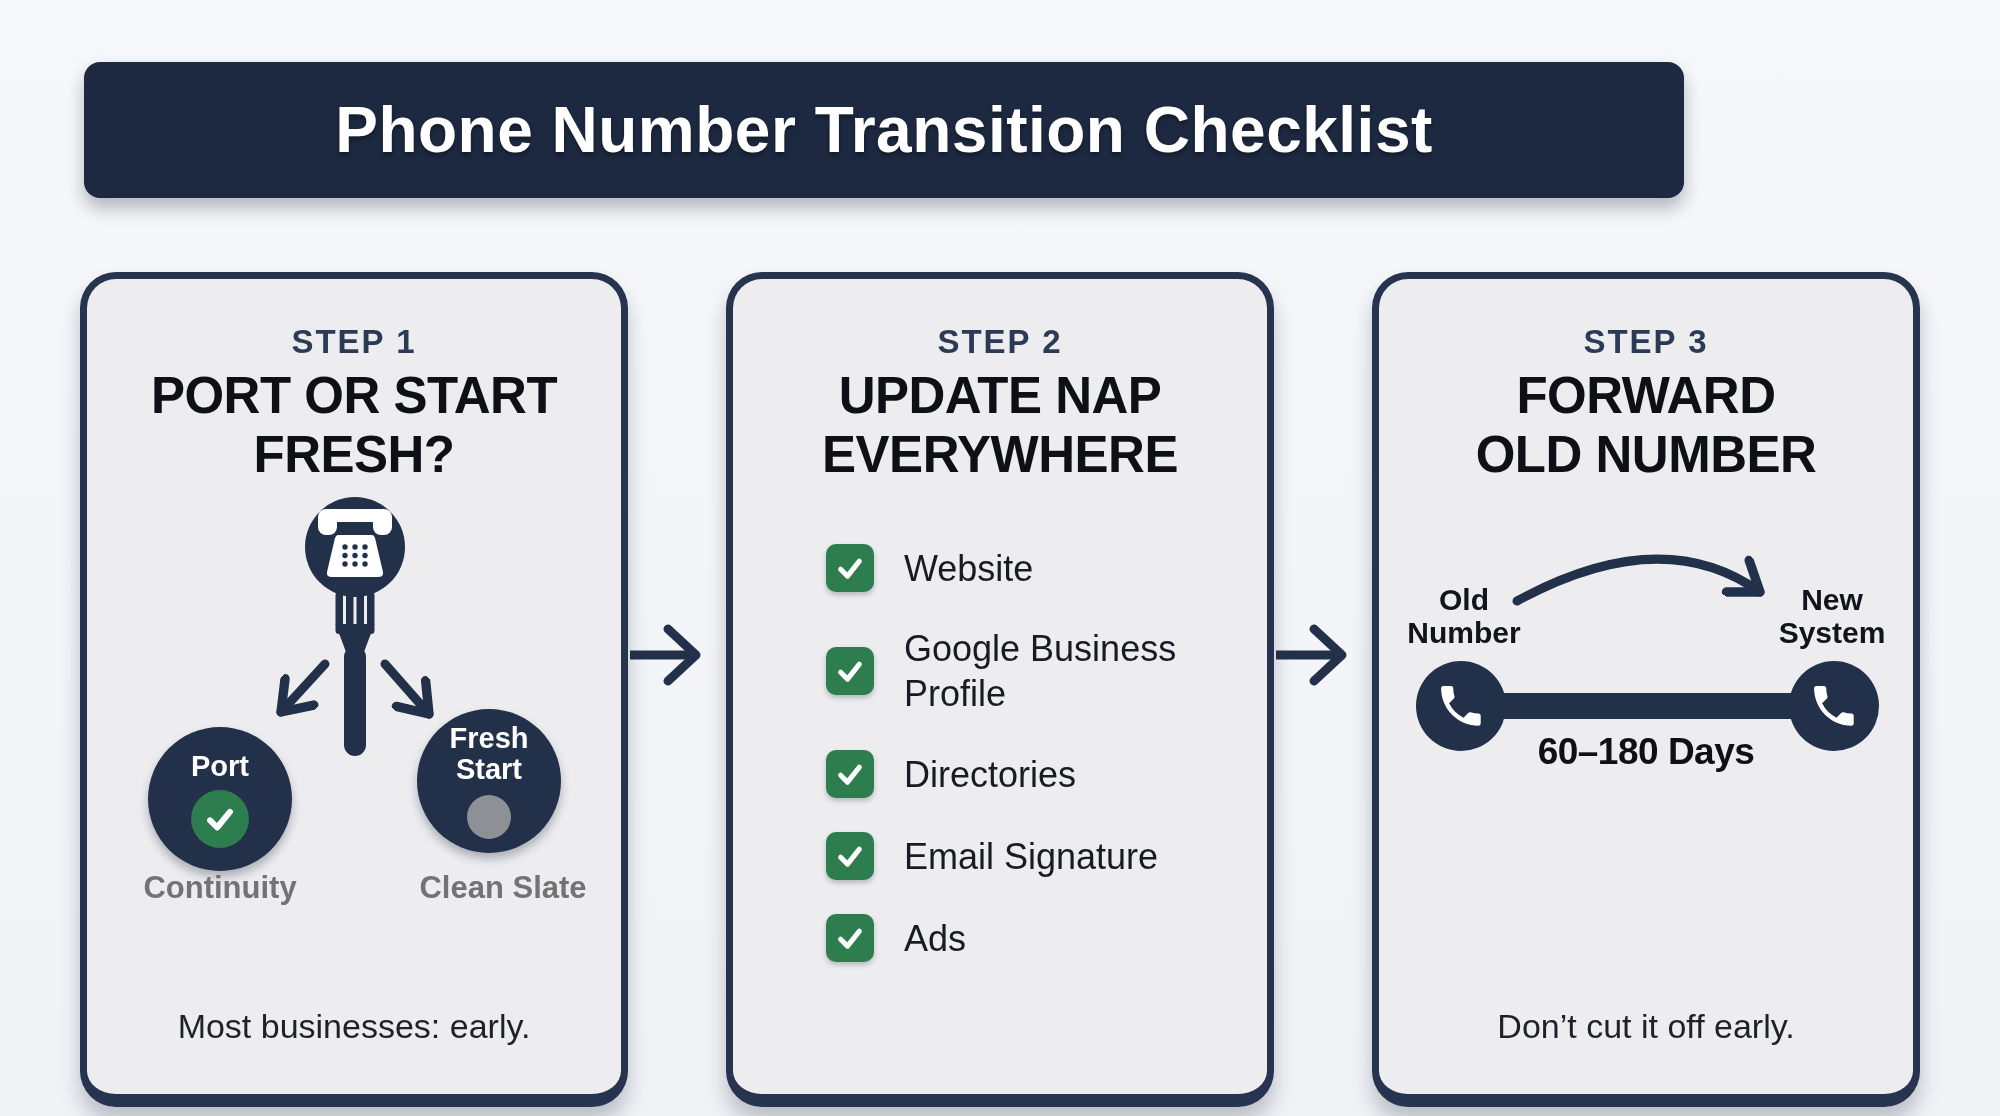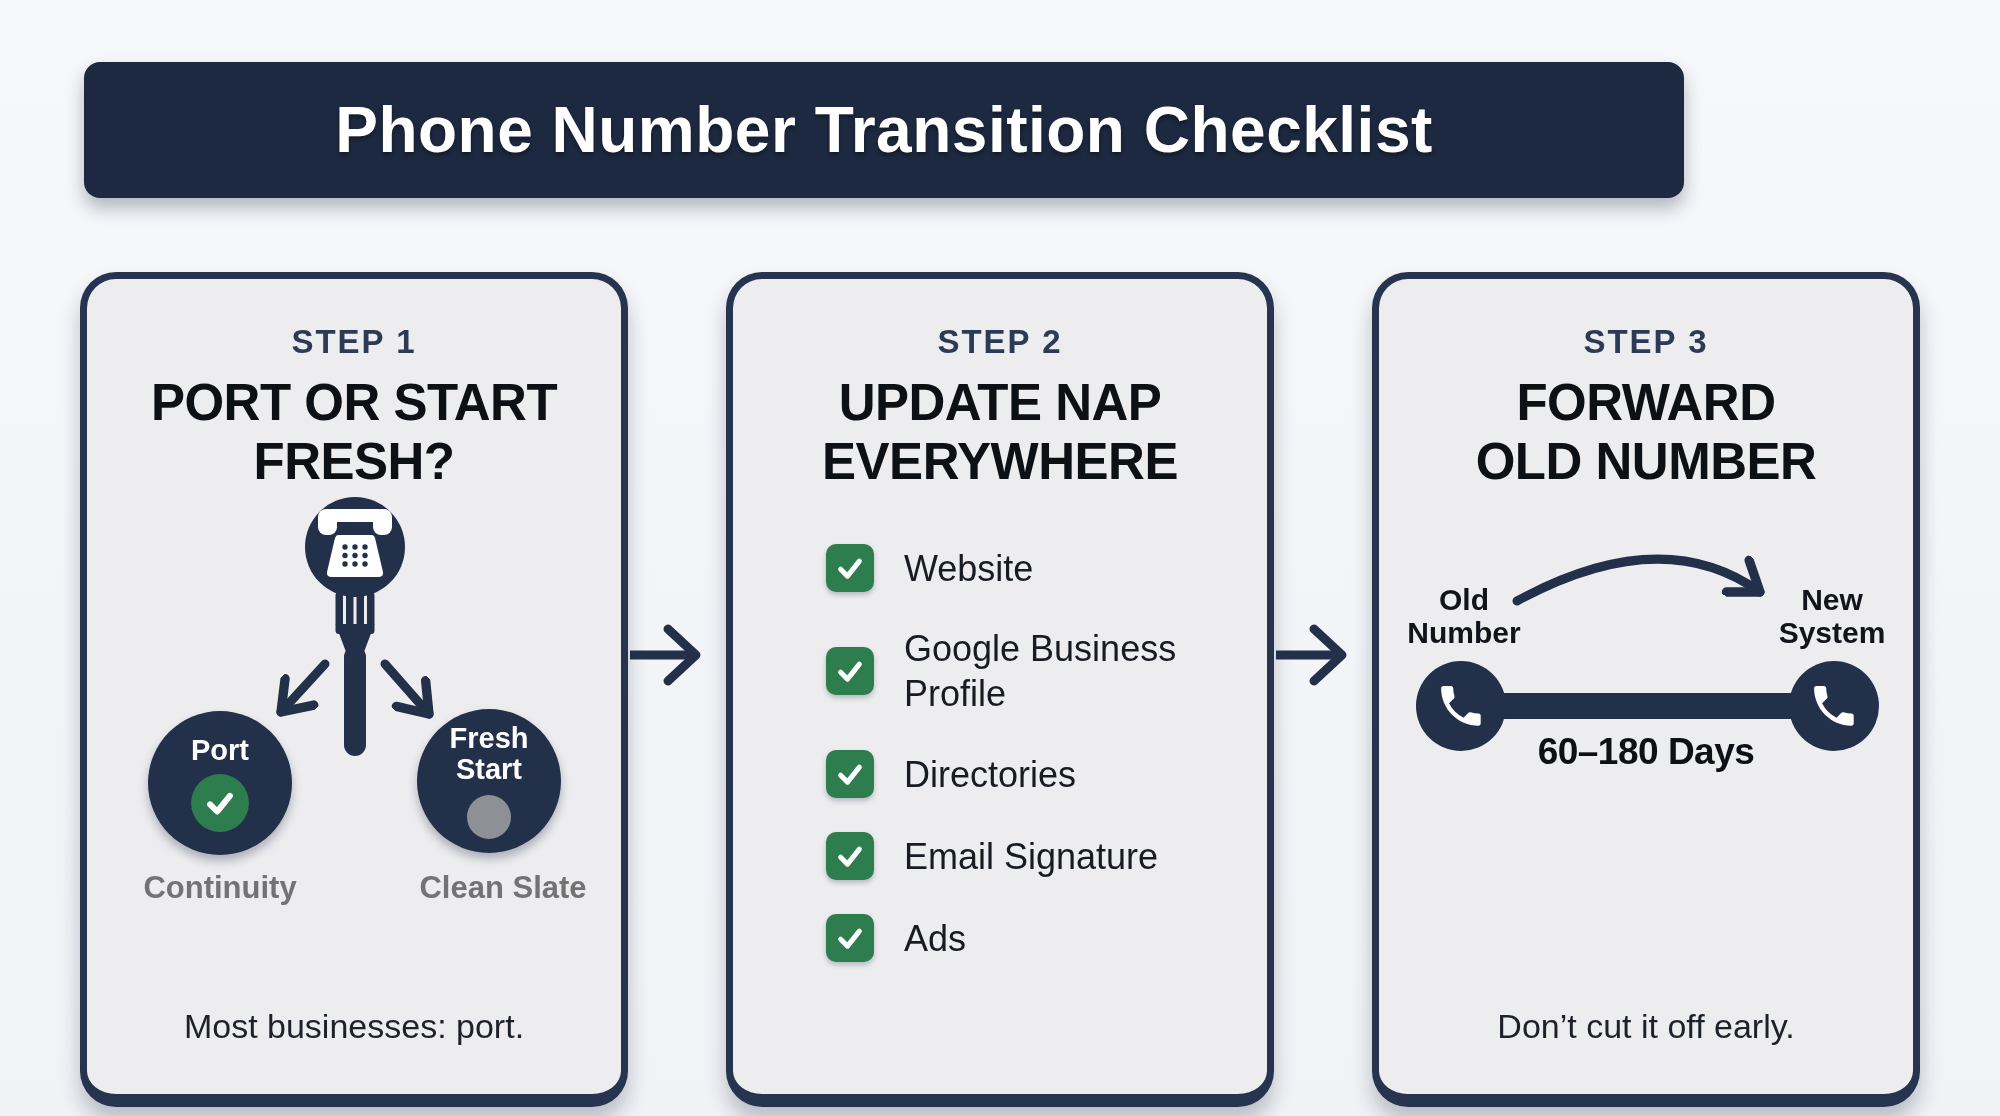--- a/index.html
+++ b/index.html
@@ -39,39 +39,39 @@
     box-shadow:0 14px 20px rgba(24,34,54,.25);
   }
   .card1{left:80px;}
   .card2{left:726px;}
   .card3{left:1372px;}
   .step-label{
     position:absolute;top:44px;left:0;right:0;text-align:center;
     font-size:33px;font-weight:bold;color:var(--step-ink);letter-spacing:2px;
   }
   .card-heading{
-    position:absolute;top:86px;left:0;right:0;margin:8px;text-align:center;
+    position:absolute;top:86px;left:0;right:0;margin:1px;text-align:center;
     font-size:51px;line-height:59px;font-weight:800;color:var(--ink);letter-spacing:-.5px;
   }
   .card-heading span{display:block;}
   .footnote{
     position:absolute;left:0;right:0;bottom:48px;text-align:center;
     font-size:34px;color:var(--body-ink);
   }
   
   .fork-illustration{position:absolute;left:0;top:195px;width:534px;height:300px;}
   .navy-fill{fill:var(--navy);}
   .white-fill{fill:#ffffff;}
   .navy-stroke{stroke:var(--navy);}
   .option{
     position:absolute;width:144px;height:144px;border-radius:50%;background:var(--navy);
     display:flex;flex-direction:column;align-items:center;justify-content:center;
     box-shadow:0 6px 10px rgba(24,34,54,.30);
   }
-  .option-port{left:61px;top:432px;}
+  .option-port{left:61px;top:448px;}
   .option-fresh{left:330px;top:430px;}
   .option-name{color:#fff;font-weight:bold;font-size:29px;line-height:31px;text-align:center;max-width:118px;}
   .check-marker{
     width:58px;height:58px;border-radius:50%;background:var(--green);
     margin-top:8px;display:flex;align-items:center;justify-content:center;
   }
   .dot-marker{width:44px;height:44px;border-radius:50%;background:var(--gray-dot);margin-top:10px;}
   .caption{position:absolute;width:250px;text-align:center;font-size:31px;font-weight:bold;color:#737373;top:591px;}
   .caption-port{left:8px;}
   .caption-fresh{left:291px;}
@@ -168,21 +168,21 @@
       </span>
     </div>
 
     <div class="option option-fresh">
       <span class="option-name">Fresh Start</span>
       <span class="dot-marker"></span>
     </div>
 
     <div class="caption caption-port">Continuity</div>
     <div class="caption caption-fresh">Clean Slate</div>
-    <div class="footnote">Most businesses: port.</div>
+    <div class="footnote">Most businesses: early.</div>
   </section>
 
   <svg class="connector connector-1" viewBox="0 0 90 76" xmlns="http://www.w3.org/2000/svg">
     <line class="navy-stroke" x1="0" y1="38" x2="62" y2="38" stroke-width="9" stroke-linecap="round"></line>
     <polyline class="navy-stroke" points="38,12 66,38 38,64" fill="none" stroke-width="9" stroke-linecap="round" stroke-linejoin="round"></polyline>
   </svg>
 
   <section class="card card2">
     <div class="step-label">STEP 2</div>
     <h2 class="card-heading">

